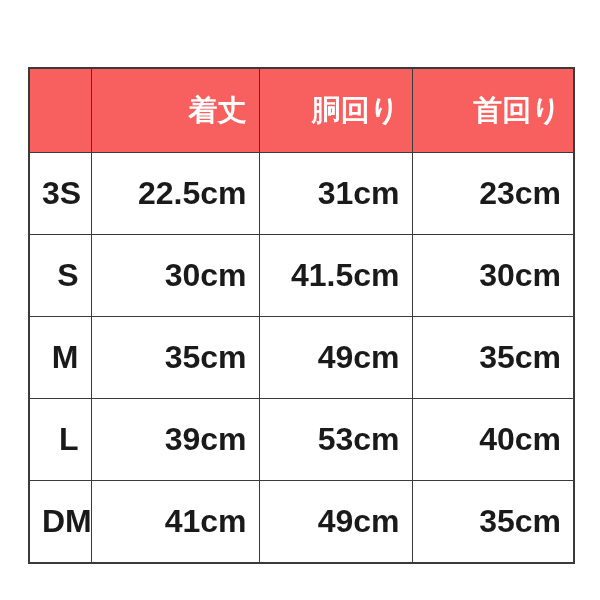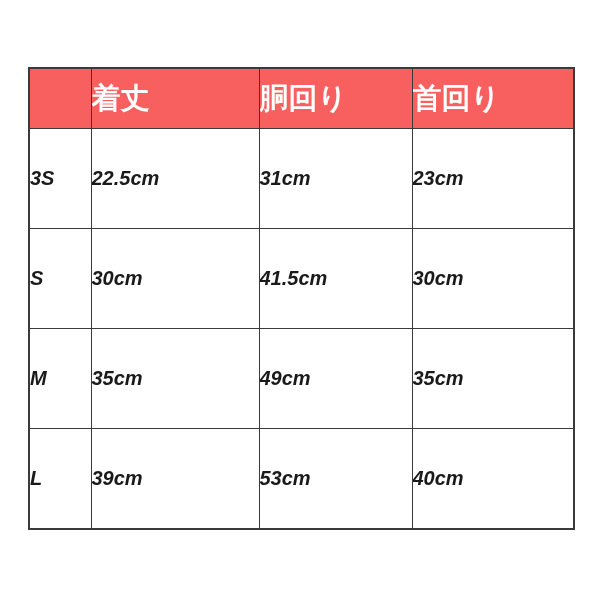--- a/index.html
+++ b/index.html
@@ -28,39 +28,38 @@
     background: var(--page-bg, #ffffff);
     border: 2.5px solid var(--border-color, #3a3a3a);
   }
   table.size-chart col.c0 { width: 62px; }
   table.size-chart col.c1 { width: 168px; }
   table.size-chart col.c2 { width: 153px; }
   table.size-chart col.c3 { width: 162px; }
   table.size-chart th,
   table.size-chart td {
     border: 1.5px solid var(--border-color, #3a3a3a);
-    text-align: left;
+    text-align: right;
     vertical-align: middle;
-    padding: 0;
+    padding: 12px;
     white-space: nowrap;
     overflow: hidden;
   }
   table.size-chart thead th {
     background: var(--header-bg, #f85f5f);
     color: var(--header-text, #ffffff);
     font-size: 29px;
     font-weight: 700;
     height: 59px;
   }
   table.size-chart tbody td {
     color: var(--cell-text, #1a1a1a);
-    font-size: 20px;
+    font-size: 32px;
     font-weight: 600;
     height: 57px;
-    font-style: italic;
   }
   table.size-chart td.size-col {
     font-weight: 600;
   }
 </style>
 </head>
 <body>
 
 <div class="stage">
   <table class="size-chart">
@@ -96,15 +95,21 @@
         <td>35cm</td>
         <td>49cm</td>
         <td>35cm</td>
       </tr>
       <tr>
         <td class="size-col">L</td>
         <td>39cm</td>
         <td>53cm</td>
         <td>40cm</td>
       </tr>
+      <tr>
+        <td class="size-col">DM</td>
+        <td>41cm</td>
+        <td>49cm</td>
+        <td>35cm</td>
+      </tr>
     </tbody>
   </table>
 </div>
 
 </body></html>

